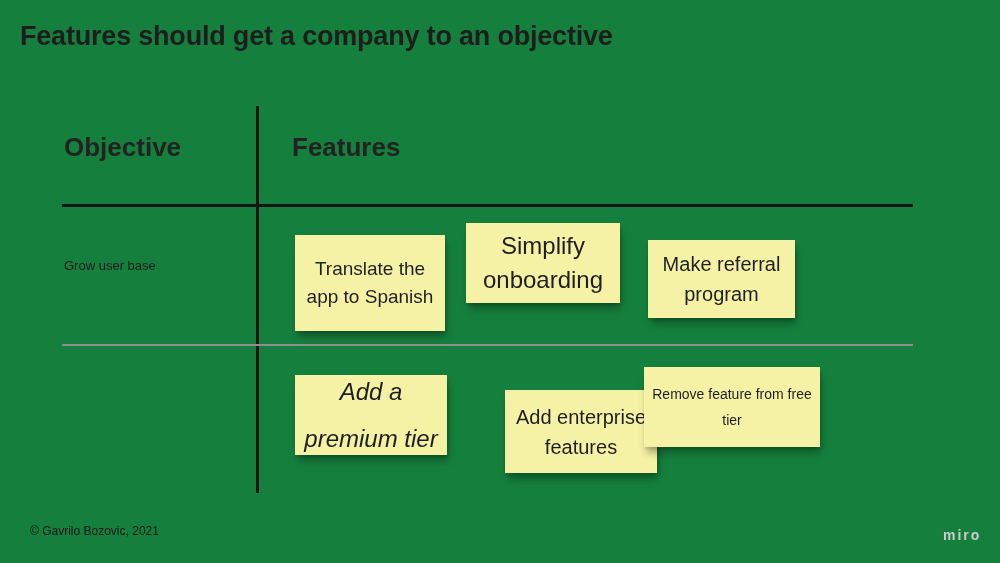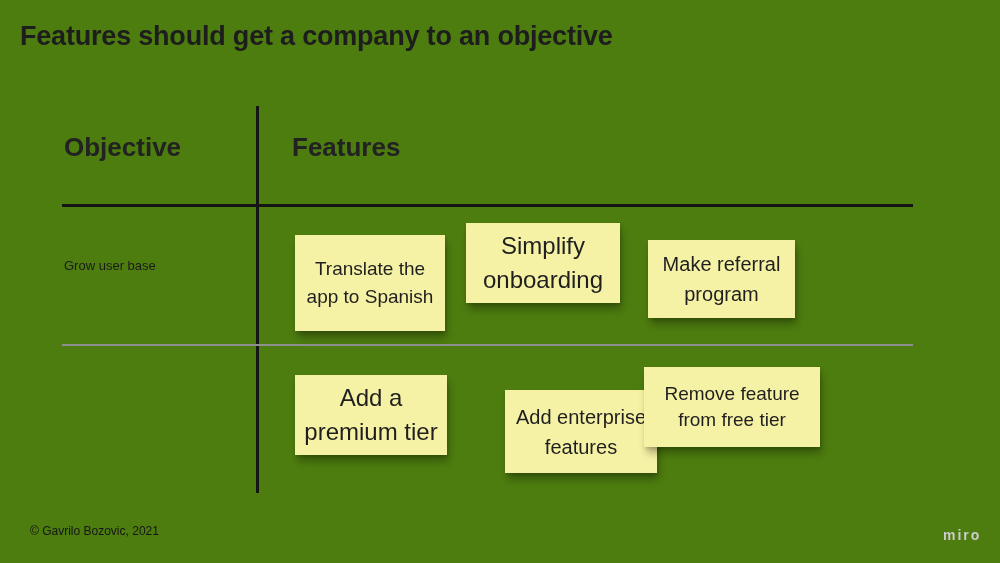--- a/index.html
+++ b/index.html
@@ -5,21 +5,21 @@
   html, body {
     margin: 0;
     padding: 0;
     background: #ffffff;
     font-family: "Liberation Sans", "DejaVu Sans", sans-serif;
   }
   .canvas {
     position: relative;
     width: 1000px;
     height: 563px;
-    background: #4d7c0f;
+    background: #15803d;
     overflow: hidden;
   }
 
   
   .page-title {
     position: absolute;
     left: 20px;
     top: 21px;
     font-size: 27px;
     font-weight: 700;
@@ -83,23 +83,23 @@
     align-items: center;
     justify-content: center;
     text-align: center;
     padding: 4px 8px;
     box-sizing: border-box;
     box-shadow: 2px 7px 8px -1px rgba(0,0,0,0.30), 1px 2px 3px rgba(0,0,0,0.12);
   }
   .note-1 { left: 295px; top: 235px; width: 150px; height: 96px; font-size: 19px; line-height: 28px; }
   .note-2 { left: 466px; top: 223px; width: 154px; height: 80px; font-size: 24px; line-height: 34px; }
   .note-3 { left: 648px; top: 240px; width: 147px; height: 78px; font-size: 20px; line-height: 30px; }
-  .note-4 { left: 295px; top: 375px; width: 152px; height: 80px; font-size: 24px; line-height: 34px; }
+  .note-4 { left: 295px; top: 375px; width: 152px; height: 80px; font-size: 24px; line-height: 47px; font-style: italic; }
   .note-5 { left: 468px; top: 390px; width: 152px; height: 83px; font-size: 20px; line-height: 30px; margin-left: 37px; }
-  .note-6 { left: 644px; top: 367px; width: 176px; height: 80px; font-size: 19px; line-height: 26px; }
+  .note-6 { left: 644px; top: 367px; width: 176px; height: 80px; font-size: 14px; line-height: 26px; }
 
   
   .copyright {
     position: absolute;
     left: 30px;
     top: 524px;
     font-size: 12px;
     color: #161616;
   }
   .watermark {

